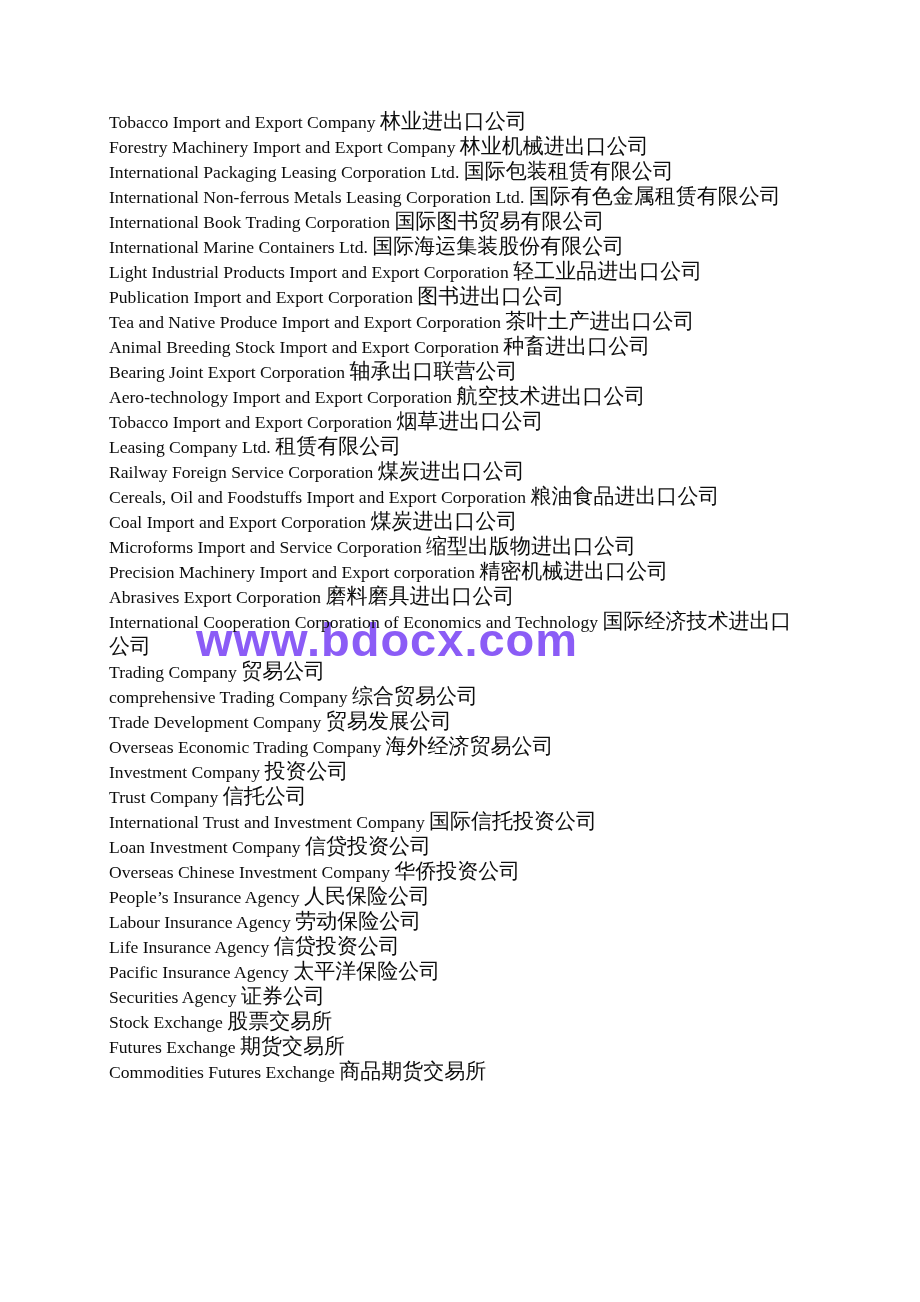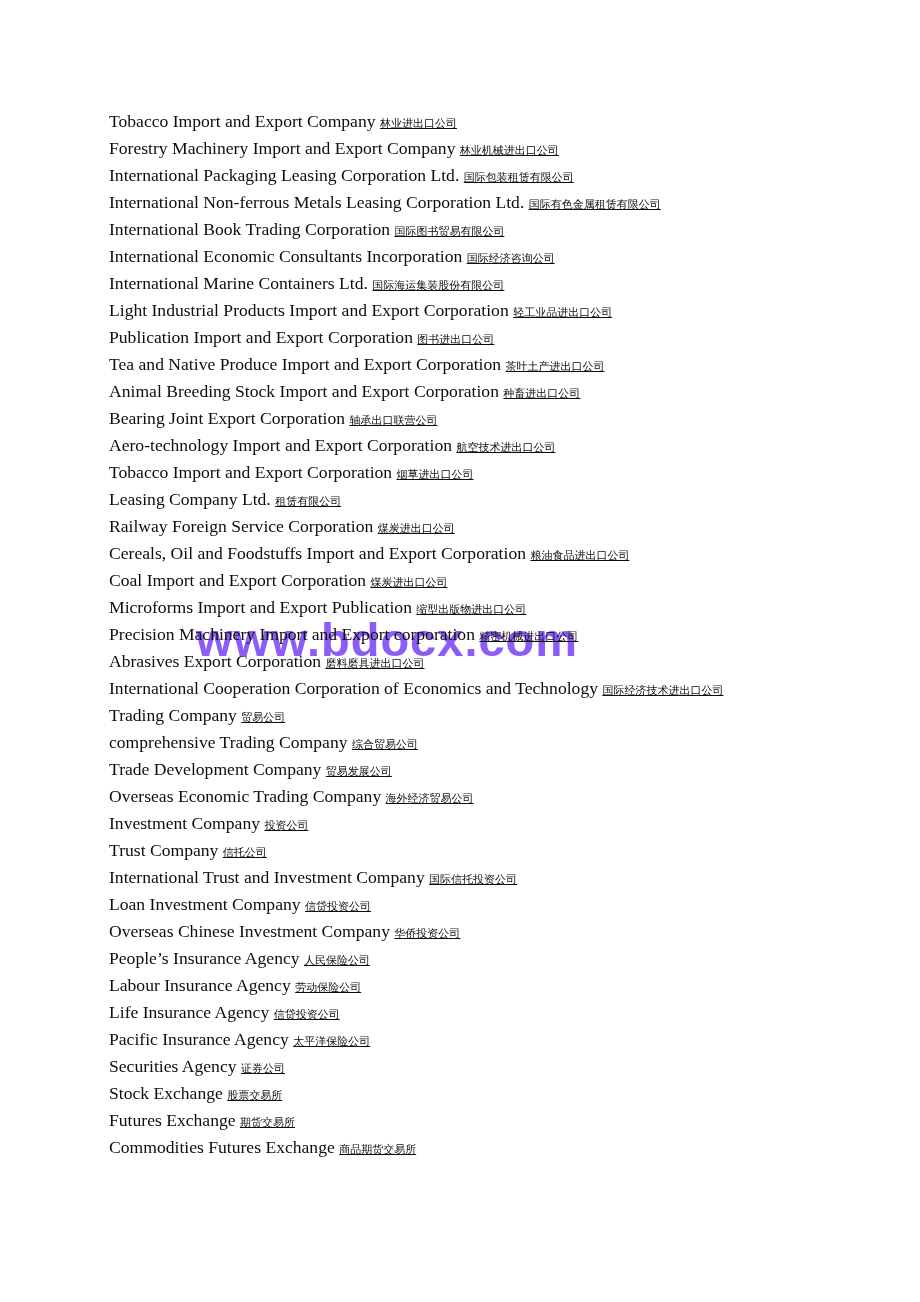--- a/index.html
+++ b/index.html
@@ -49,51 +49,49 @@
     line-height: 24px;
     color: #0d0d0d;
     margin: 0;
     padding: 0;
     text-align: left;
     word-spacing: 0px;
     font-weight: 400;
   }
   .cn {
     font-family: "DejaVu Sans", "Liberation Sans", sans-serif;
-    font-size: 11px;
-    text-decoration: underline;
+    font-size: 21px;
   }
 </style>
 </head>
 <body>
 
 <div class="page">
 
   <div class="watermark">www.bdocx.com</div>
 
   <div class="content">
       <p class="entry"><span>Tobacco Import and Export Company</span> <span class="cn">林业进出口公司</span></p>
       <p class="entry"><span>Forestry Machinery Import and Export Company</span> <span class="cn">林业机械进出口公司</span></p>
       <p class="entry"><span>International Packaging Leasing Corporation Ltd.</span> <span class="cn">国际包装租赁有限公司</span></p>
       <p class="entry"><span>International Non-ferrous Metals Leasing Corporation Ltd.</span> <span class="cn">国际有色金属租赁有限公司</span></p>
       <p class="entry"><span>International Book Trading Corporation</span> <span class="cn">国际图书贸易有限公司</span></p>
-      <p class="entry"><span>International Economic Consultants Incorporation</span> <span class="cn">国际经济咨询公司</span></p>
       <p class="entry"><span>International Marine Containers Ltd.</span> <span class="cn">国际海运集装股份有限公司</span></p>
       <p class="entry"><span>Light Industrial Products Import and Export Corporation</span> <span class="cn">轻工业品进出口公司</span></p>
       <p class="entry"><span>Publication Import and Export Corporation</span> <span class="cn">图书进出口公司</span></p>
       <p class="entry"><span>Tea and Native Produce Import and Export Corporation</span> <span class="cn">茶叶土产进出口公司</span></p>
       <p class="entry"><span>Animal Breeding Stock Import and Export Corporation</span> <span class="cn">种畜进出口公司</span></p>
       <p class="entry"><span>Bearing Joint Export Corporation</span> <span class="cn">轴承出口联营公司</span></p>
       <p class="entry"><span>Aero-technology Import and Export Corporation</span> <span class="cn">航空技术进出口公司</span></p>
       <p class="entry"><span>Tobacco Import and Export Corporation</span> <span class="cn">烟草进出口公司</span></p>
       <p class="entry"><span>Leasing Company Ltd.</span> <span class="cn">租赁有限公司</span></p>
       <p class="entry"><span>Railway Foreign Service Corporation</span> <span class="cn">煤炭进出口公司</span></p>
       <p class="entry"><span>Cereals, Oil and Foodstuffs Import and Export Corporation</span> <span class="cn">粮油食品进出口公司</span></p>
       <p class="entry"><span>Coal Import and Export Corporation</span> <span class="cn">煤炭进出口公司</span></p>
-      <p class="entry"><span>Microforms Import and Export Publication</span> <span class="cn">缩型出版物进出口公司</span></p>
+      <p class="entry"><span>Microforms Import and Service Corporation</span> <span class="cn">缩型出版物进出口公司</span></p>
       <p class="entry"><span>Precision Machinery Import and Export corporation</span> <span class="cn">精密机械进出口公司</span></p>
       <p class="entry"><span>Abrasives Export Corporation</span> <span class="cn">磨料磨具进出口公司</span></p>
       <p class="entry"><span>International Cooperation Corporation of Economics and Technology</span> <span class="cn">国际经济技术进出口公司</span></p>
       <p class="entry"><span>Trading Company</span> <span class="cn">贸易公司</span></p>
       <p class="entry"><span>comprehensive Trading Company</span> <span class="cn">综合贸易公司</span></p>
       <p class="entry"><span>Trade Development Company</span> <span class="cn">贸易发展公司</span></p>
       <p class="entry"><span>Overseas Economic Trading Company</span> <span class="cn">海外经济贸易公司</span></p>
       <p class="entry"><span>Investment Company</span> <span class="cn">投资公司</span></p>
       <p class="entry"><span>Trust Company</span> <span class="cn">信托公司</span></p>
       <p class="entry"><span>International Trust and Investment Company</span> <span class="cn">国际信托投资公司</span></p>

